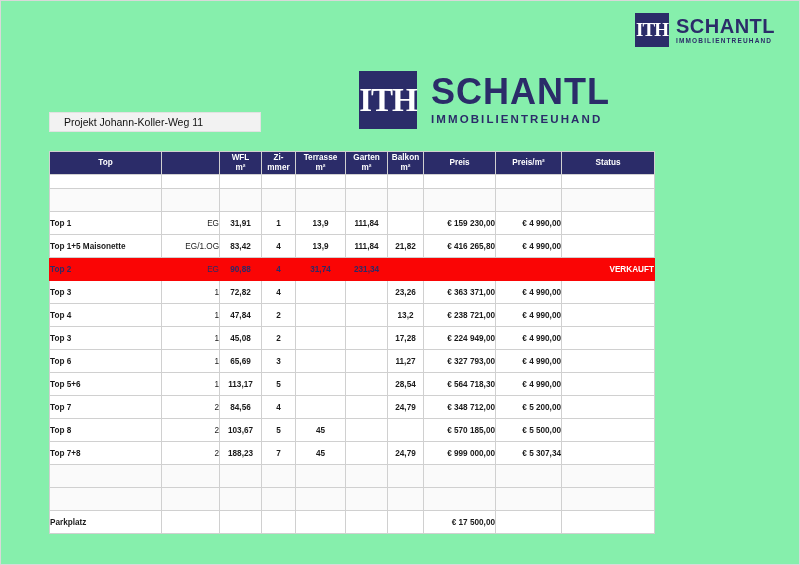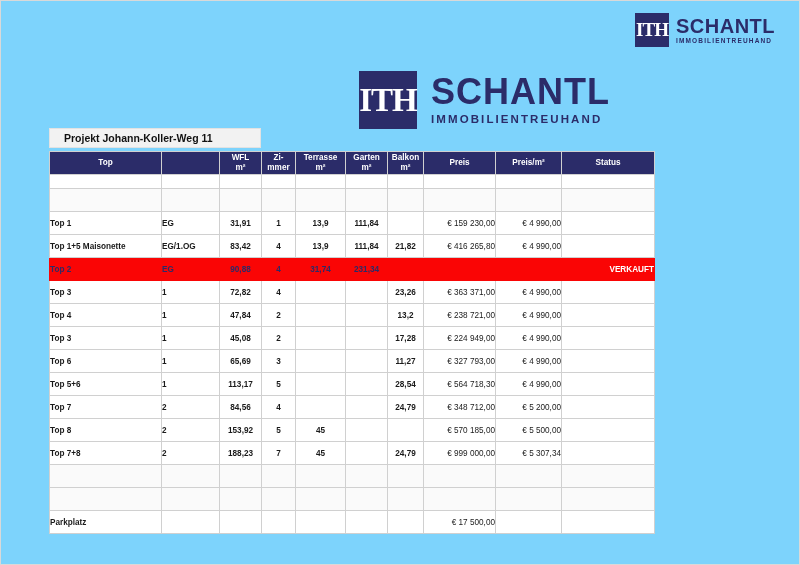--- a/index.html
+++ b/index.html
@@ -13,21 +13,21 @@
     font-family: "Liberation Sans", sans-serif;
     color: #1a1a1a;
     position: relative;
     overflow: hidden;
   }
   .page {
     position: absolute;
     left: 0; top: 0;
     width: 800px;
     height: 565px;
-    background: #7dd3fc;
+    background: #86efac;
     border: 1px solid #d9d9d9;
     box-sizing: border-box;
   }
 
   
   .corner-logo {
     position: absolute;
     left: 634px;
     top: 12px;
     display: flex;
@@ -97,31 +97,31 @@
     color: #2b2c69;
     letter-spacing: 2.1px;
     margin-top: 4px;
     font-weight: bold;
   }
 
   
   .project-title {
     position: absolute;
     left: 48px;
-    top: 127px;
+    top: 111px;
     width: 212px;
     height: 20px;
     background: #f2f2f2;
     border: 1px solid #e2e2e2;
     box-sizing: border-box;
     display: flex;
     align-items: center;
     padding-left: 14px;
     font-size: 10.5px;
-    font-weight: bold;
+    font-weight: normal;
     color: #111111;
   }
 
   
   .table-wrap {
     position: absolute;
     left: 48px;
     top: 150px;
     width: 605px;
   }
@@ -154,23 +154,23 @@
 
   tbody td { background: #ffffff; }
   tbody tr.band td { background: #fafafa; }
 
   td.c-top {
     text-align: left;
     padding-left: 8px;
     font-weight: bold;
     font-size: 8.4px;
   }
-  td.c-center { text-align: left; font-weight: bold; }
+  td.c-center { text-align: right; font-weight: normal; }
   td.c-num { text-align: center; font-weight: bold; }
-  td.c-money { text-align: right; padding-right: 7px; font-weight: normal; }
+  td.c-money { text-align: right; padding-right: 7px; font-weight: bold; }
   td.c-status { text-align: right; font-weight: bold; }
 
   tr.sold td {
     background: #fa0505 !important;
     color: #fa0505;
     border-color: #fa0505;
   }
   tr.sold td.c-top,
   tr.sold td.c-center,
   tr.sold td.c-num {
@@ -381,21 +381,21 @@
             <td class="c-num"></td>
             <td class="c-num"></td>
             <td class="c-num">24,79</td>
             <td class="c-money">€ 348 712,00</td>
             <td class="c-money">€ 5 200,00</td>
             <td class="c-status"></td>
           </tr>
           <tr>
             <td class="c-top">Top 8</td>
             <td class="c-center">2</td>
-            <td class="c-num">153,92</td>
+            <td class="c-num">103,67</td>
             <td class="c-num">5</td>
             <td class="c-num">45</td>
             <td class="c-num"></td>
             <td class="c-num"></td>
             <td class="c-money">€ 570 185,00</td>
             <td class="c-money">€ 5 500,00</td>
             <td class="c-status"></td>
           </tr>
           <tr>
             <td class="c-top">Top 7+8</td>

